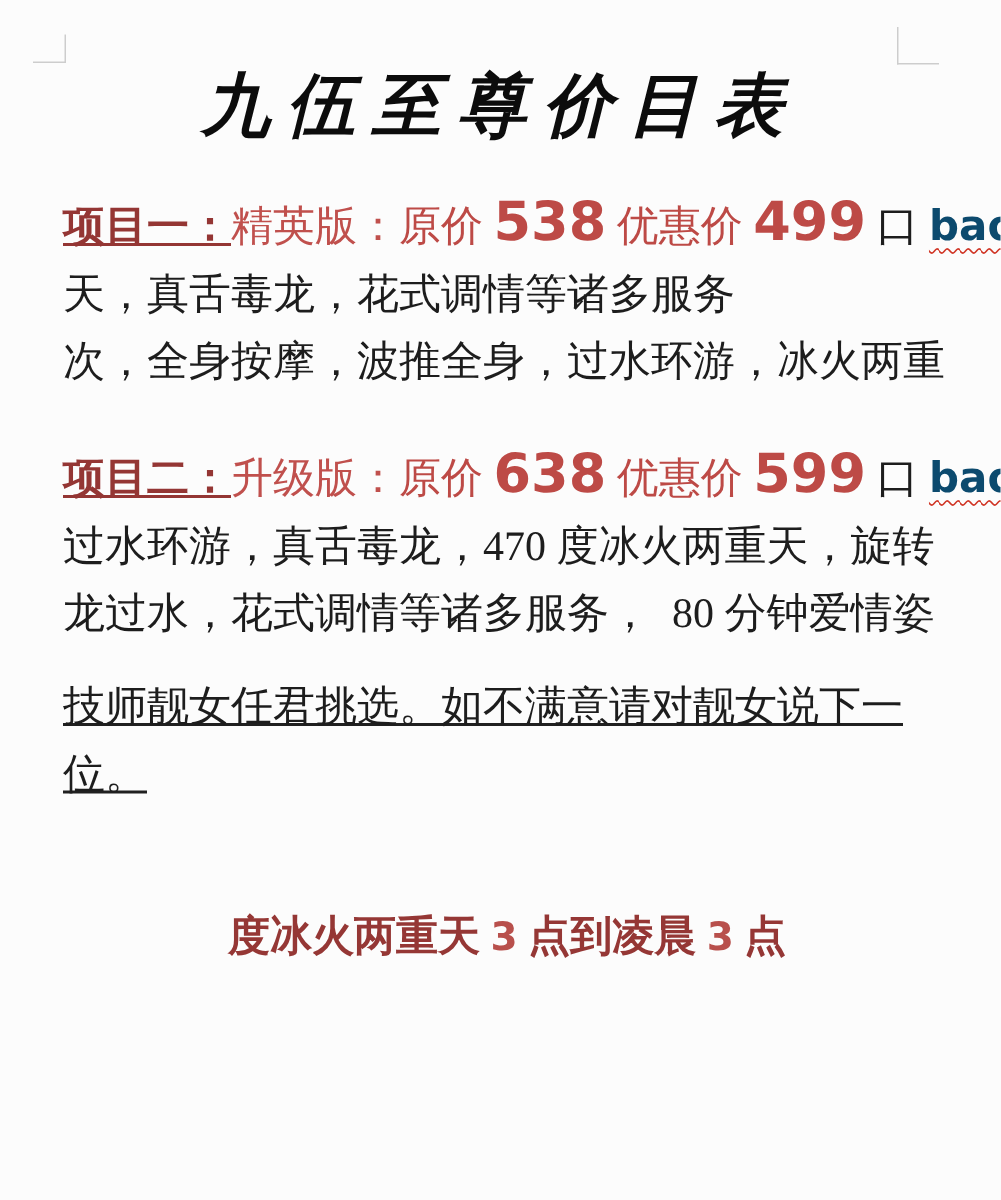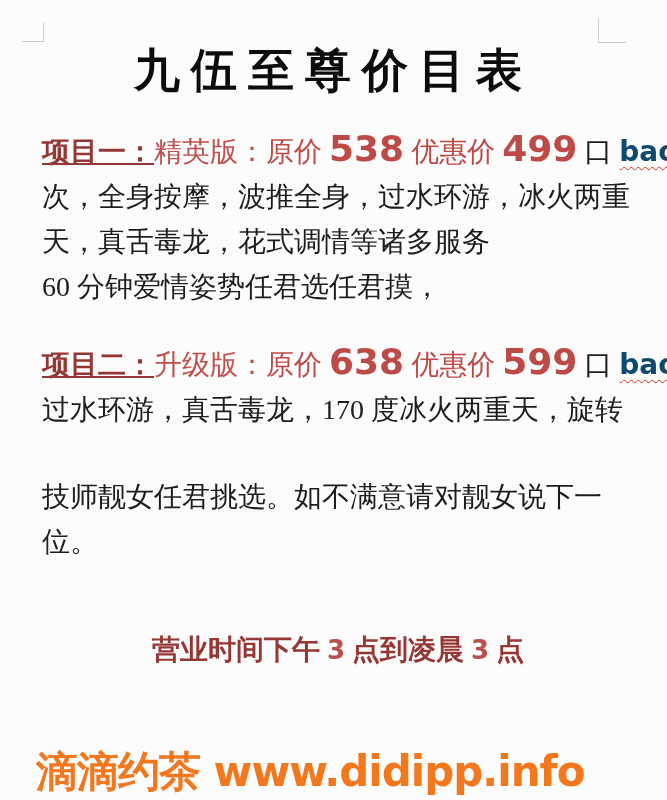--- a/index.html
+++ b/index.html
@@ -13,28 +13,28 @@
   
   .corner { position:absolute; }
   .corner.tl { left:22px; top:23px; width:21px; height:18px;
     border-right:1px solid #cdcdcd; border-bottom:1px solid #cdcdcd; }
   .corner.tr { left:598px; top:18px; width:27px; height:24px;
     border-left:1px solid #cdcdcd; border-bottom:1px solid #cdcdcd; }
 
   .doc-title {
     padding-top:40px; text-align:center;
     font-size:46px; line-height:62px; font-weight:bold;
-    letter-spacing:11px; color:#0c0c0c; white-space:nowrap;
+    letter-spacing:11px; color:#0c0c0c; white-space:nowrap;font-style:italic;
   }
   .content { padding:0 26px 0 42px; }
   .line { font-size:28px; line-height:45px; white-space:pre-wrap; color:#1d1d1d; }
 
   .sec1 { margin-top:24px; }
   .sec2 { margin-top:30px; }
-  .note { margin-top:42px; }
+  .note { margin-top:17px;text-decoration:underline; }
 
   .heading-line { font-size:28px; line-height:45px; white-space:nowrap; }
   .proj-label   { font-weight:bold;text-decoration:underline; }
   .version      { font-weight:normal; }
   .price-cn     { font-weight:normal; }
   .price-num    { font-family:"DejaVu Sans","Liberation Sans",sans-serif;
                   font-weight:bold; font-size:36px; }
   .kou          { color:#1d1d1d; }
   .pinyin {
     font-family:"DejaVu Sans","Liberation Sans",sans-serif;
@@ -72,38 +72,37 @@
   <div class="corner tr"></div>
 
   <div class="doc-title">九伍至尊价目表</div>
 
   <div class="content">
 
     <div class="sec1">
       <div class="heading-line">
         <span class="proj-label" style="color:#943634">项目一：</span><span class="version" style="color:#c0504d">精英版：</span><span class="price-cn" style="color:#bd4a46">原价 </span><span class="price-num" style="color:#bd4a46">538</span><span class="price-cn" style="color:#bd4a46"> 优惠价 </span><span class="price-num" style="color:#bd4a46">499</span><span class="kou"> 口 </span><span class="pinyin">bao</span><span class="badge">①</span>
       </div>
+      <div class="line">天，真舌毒龙，花式调情等诸多服务</div>
       <div class="line">次，全身按摩，波推全身，过水环游，冰火两重</div>
-      <div class="line">天，真舌毒龙，花式调情等诸多服务</div>
-      <div class="line">60 分钟爱情姿势任君选任君摸，</div>
     </div>
 
     <div class="sec2">
       <div class="heading-line">
         <span class="proj-label" style="color:#943634">项目二：</span><span class="version" style="color:#c0504d">升级版：</span><span class="price-cn" style="color:#bd4a46">原价 </span><span class="price-num" style="color:#bd4a46">638</span><span class="price-cn" style="color:#bd4a46"> 优惠价 </span><span class="price-num" style="color:#bd4a46">599</span><span class="kou"> 口 </span><span class="pinyin">bao</span><span class="badge">②</span>
       </div>
-      <div class="line">过水环游，真舌毒龙，170 度冰火两重天，旋转</div>
+      <div class="line">过水环游，真舌毒龙，470 度冰火两重天，旋转</div>
+      <div class="line">龙过水，花式调情等诸多服务，  80 分钟爱情姿</div>
     </div>
 
     <div class="note">
       <div class="line">技师靓女任君挑选。如不满意请对靓女说下一</div>
       <div class="line">位。</div>
     </div>
 
     <div class="hours" style="color:#953735">
-      <span>营业时间下午 </span><span class="num" style="color:#b8504c">3</span><span> 点到凌晨 </span><span class="num" style="color:#b8504c">3</span><span> 点</span>
+      <span>度冰火两重天 </span><span class="num" style="color:#b8504c">3</span><span> 点到凌晨 </span><span class="num" style="color:#b8504c">3</span><span> 点</span>
     </div>
 
   </div>
 
-  <div class="watermark" style="color:#f3771d">滴滴约茶 www.didipp.info</div>
 
 </div>
 
 </body></html>

